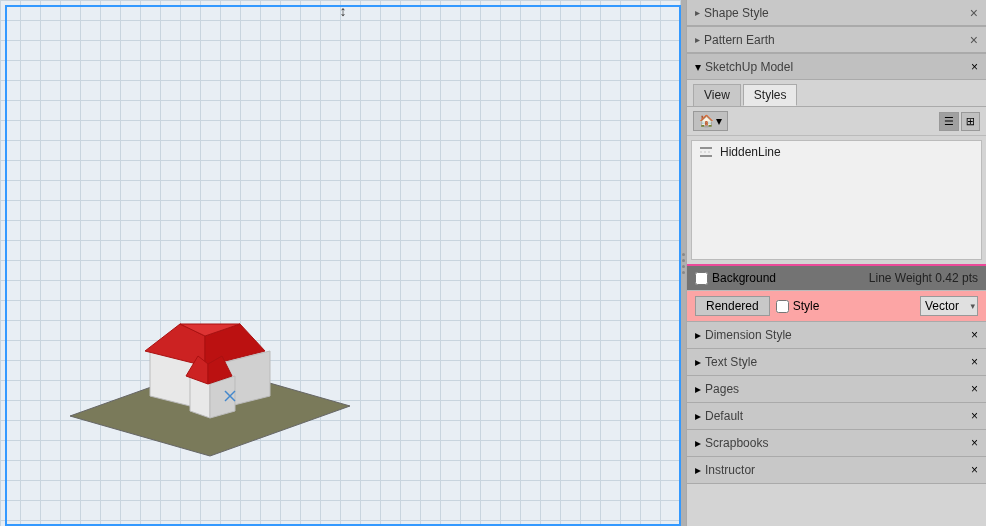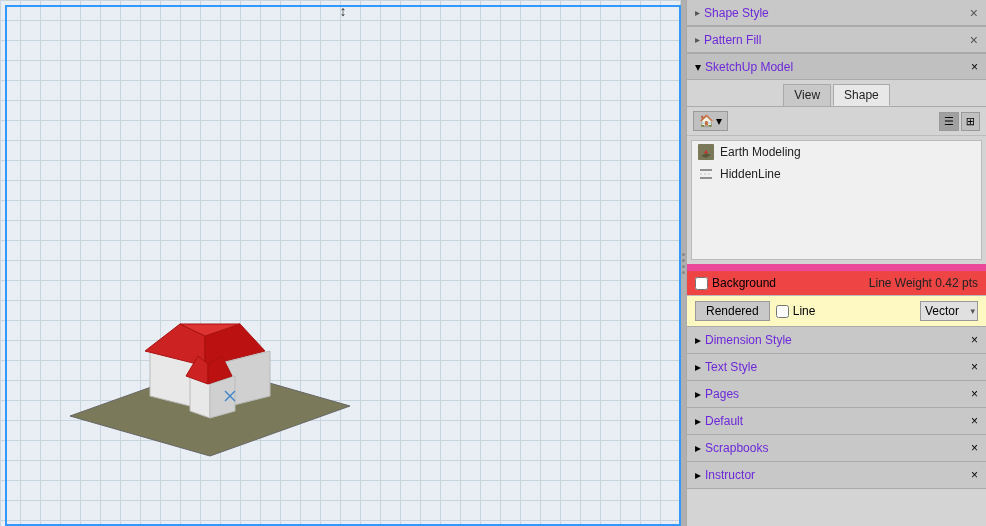--- a/index.html
+++ b/index.html
@@ -84,21 +84,21 @@
     .panel-header .close-btn {
       font-size: 14px;
       color: #555;
       cursor: pointer;
       line-height: 1;
     }
 
     .panel-header-label {
       font-size: 12px;
       font-weight: normal;
-      color: #6d28d9;
+      color: #404040;
     }
 
     
     .sketchup-section {
       background: #d4d4d4;
     }
 
     .sketchup-header {
       display: flex;
       align-items: center;
@@ -114,21 +114,20 @@
       align-items: center;
       gap: 4px;
     }
 
     .tabs-row {
       display: flex;
       background: #d4d4d4;
       border-bottom: 1px solid #aaa;
       padding: 4px 6px 0 6px;
       gap: 2px;
-      justify-content: center;
     }
 
     .tab {
       padding: 3px 10px;
       background: #c8c8c8;
       border: 1px solid #aaa;
       border-bottom: none;
       cursor: pointer;
       font-size: 12px;
       color: #222;
@@ -206,43 +205,43 @@
       height: 16px;
       flex-shrink: 0;
     }
 
     
     .bg-lineweight-row {
       display: flex;
       align-items: center;
       justify-content: space-between;
       padding: 5px 8px;
-      background: #ef4444;
-      border-top: 7px solid #ec4899;
+      background: #737373;
+      border-top: 2px solid #ec4899;
     }
 
     .bg-checkbox-label {
       display: flex;
       align-items: center;
       gap: 4px;
       font-size: 12px;
     }
 
     .lineweight-label {
       font-size: 12px;
       color: #222;
     }
 
     
     .render-row {
       display: flex;
       align-items: center;
       gap: 6px;
       padding: 5px 8px;
-      background: #fef9c3;
+      background: #fca5a5;
       border-top: 1px solid #bbb;
     }
 
     .render-btn {
       padding: 2px 10px;
       background: #c8c8c8;
       border: 1px solid #999;
       cursor: pointer;
       font-size: 12px;
     }
@@ -397,41 +396,41 @@
         <span class="panel-header-label">Shape Style</span>
       </div>
       <span class="close-btn">×</span>
     </div>
   </div>
 
   <div class="collapsible-section panel-section">
     <div class="collapsible-header panel-header">
       <div class="collapsible-header-left">
         <span class="arrow">▸</span>
-        <span class="panel-header-label">Pattern Fill</span>
+        <span class="panel-header-label">Pattern Earth</span>
       </div>
       <span class="close-btn">×</span>
     </div>
   </div>
 
   <div class="sketchup-section panel-section">
     <div class="sketchup-header">
       <div class="sketchup-header-left">
         <span class="arrow">▾</span>
         <span class="panel-header-label">SketchUp Model</span>
       </div>
       <span class="close-btn">×</span>
     </div>
 
     <div class="tabs-row">
       <div class="tab">
         <span>View</span>
       </div>
       <div class="tab active">
-        <span>Shape</span>
+        <span>Styles</span>
       </div>
     </div>
 
     <div class="styles-toolbar">
       <div class="styles-toolbar-left">
         <button class="home-btn">
           <span>🏠</span>
           <span>▾</span>
         </button>
       </div>
@@ -439,28 +438,20 @@
         <button class="view-icon-btn active">
           <span>☰</span>
         </button>
         <button class="view-icon-btn">
           <span>⊞</span>
         </button>
       </div>
     </div>
 
     <div class="styles-list">
-      <div class="style-item">
-        <svg class="style-icon" viewBox="0 0 16 16">
-          <rect width="16" height="16" fill="#7a7a5a" rx="1"></rect>
-          <polygon points="3,12 8,14 13,11 8,9" fill="#5a5a3a"></polygon>
-          <polygon points="6,9 8,9.5 10,9 8,6" fill="#cc3333"></polygon>
-        </svg>
-        <span>Earth Modeling</span>
-      </div>
       <div class="style-item">
         <svg class="style-icon" viewBox="0 0 16 16">
           <rect width="16" height="16" fill="#f0f0f0" rx="1"></rect>
           <line x1="2" y1="4" x2="14" y2="4" stroke="#333" stroke-width="1"></line>
           <line x1="2" y1="8" x2="14" y2="8" stroke="#999" stroke-width="0.5" stroke-dasharray="2,2"></line>
           <line x1="2" y1="12" x2="14" y2="12" stroke="#333" stroke-width="1"></line>
         </svg>
         <span>HiddenLine</span>
       </div>
     </div>
@@ -472,21 +463,21 @@
       </label>
       <span class="lineweight-label">
         <span>Line Weight</span>&nbsp;<span>0.42 pts</span>
       </span>
     </div>
 
     <div class="render-row">
       <button class="render-btn">Rendered</button>
       <label class="auto-checkbox-label">
         <input type="checkbox" style="">
-        <span>Line</span>
+        <span>Style</span>
       </label>
       <div class="vector-select-container">
         <div class="select-wrapper">
           <select class="vector-select">
             <option>Vector</option>
             <option>Raster</option>
             <option>Hybrid</option>
           </select>
           <span class="select-arrow">▾</span>
         </div>

